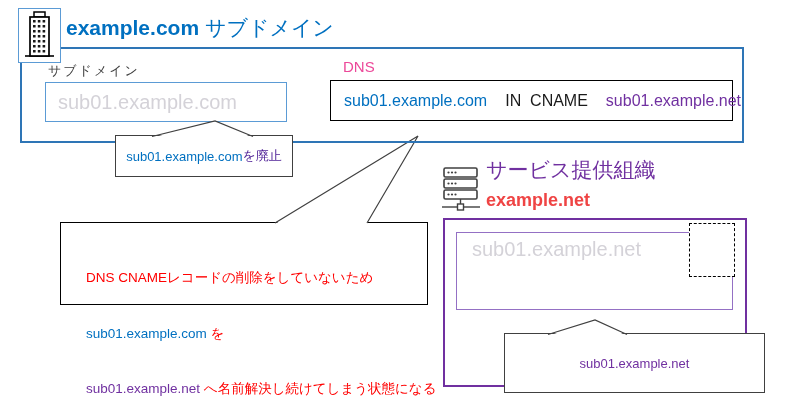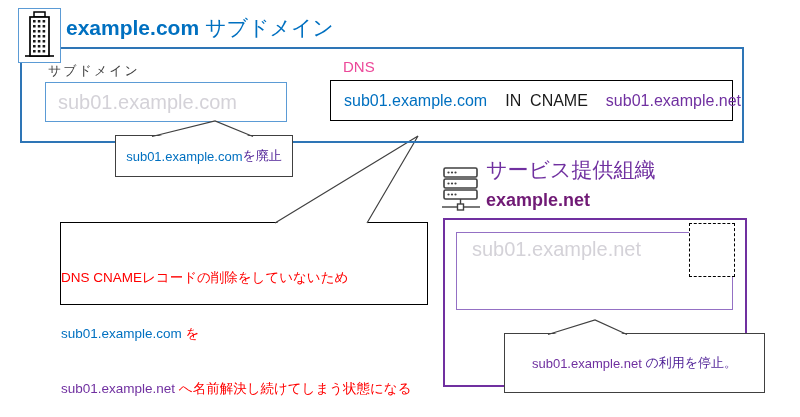--- a/index.html
+++ b/index.html
@@ -23,32 +23,32 @@
   #dns-box{left:330px;top:80px;width:403px;height:41px;border:1.6px solid #000;background:#fff;
     display:flex;align-items:center;padding-left:13px;font-size:16px;z-index:10;}
   .dns-name{color:#0070C0;}
   .dns-mid{color:#1a1a1a;white-space:pre;margin:0 18px;}
   .dns-target{color:#7030A0;}
 
   
   #callout-retire{left:115px;top:135px;width:178px;height:42px;border:1.2px solid #404040;background:#fff;
     display:flex;align-items:center;justify-content:center;font-size:13px;z-index:10;white-space:pre;}
   #red-callout{left:60px;top:222px;width:368px;height:83px;border:1.5px solid #000;background:#fff;
-    padding:9px 4px 0 0;font-size:13.5px;line-height:18.5px;z-index:10;white-space:pre;}
+    padding:9px 4px 0 25px;font-size:13.5px;line-height:18.5px;z-index:10;white-space:pre;}
   #callout-stop{left:504px;top:333px;width:261px;height:60px;border:1.2px solid #404040;background:#fff;
     display:flex;align-items:center;justify-content:center;font-size:13px;z-index:10;white-space:pre;}
   .t-blue{color:#0070C0;}
   .t-purple{color:#7030A0;}
   .t-red{color:#FF0000;}
   .t-dark{color:#4c1d95;}
 
   
   #server-icon-wrap{left:441px;top:167px;width:40px;height:47px;z-index:10;}
   #net-title{left:486px;top:156px;font-size:21px;color:#7030A0;z-index:10;}
-  #net-domain{left:486px;top:190px;font-size:18px;font-weight:bold;color:#701a75;z-index:10;}
+  #net-domain{left:486px;top:190px;font-size:18px;font-weight:bold;color:#ef4444;z-index:10;}
   #purple-rect{left:443px;top:218px;width:304px;height:169px;border:2px solid #7030A0;z-index:1;}
   #inner-box{left:456px;top:232px;width:277px;height:78px;border:1.5px solid #9470C4;background:#fff;
     padding:5px 0 0 15px;font-size:20px;color:#D4D2D8;z-index:10;}
   #dashed-box{left:689px;top:223px;width:46px;height:54px;border:1.5px dashed #000;background:#fff;z-index:12;}
 
   
   #overlay{left:0;top:0;width:800px;height:417px;z-index:50;pointer-events:none;}
 </style>
 </head>
 <body>
@@ -123,21 +123,21 @@
 <div class="abs" id="net-title">サービス提供組織</div>
 <div class="abs" id="net-domain">example.net</div>
 
 <div class="abs" id="purple-rect"></div>
 <div class="abs" id="inner-box">
   <span>sub01.example.net</span>
 </div>
 <div class="abs" id="dashed-box"></div>
 
 <div class="abs" id="callout-stop">
-  <span class="t-purple">sub01.example.net</span><span class="t-dark"> の利用を停止。</span>
+  <span class="t-purple">sub01.example.net</span>
 </div>
 
 <svg class="abs" id="overlay" width="800" height="417" viewBox="0 0 800 417">
 
   <polygon points="152,137.8 215,121 253,137.8" fill="#fff"></polygon>
   <polyline points="152,136.5 215,121 253,136.5" fill="none" stroke="#404040" stroke-width="1.2"></polyline>
 
   <polygon points="275,224 418,136 367,224" fill="#fff"></polygon>
   <polyline points="275,223 418,136 367,223" fill="none" stroke="#404040" stroke-width="1.2"></polyline>
   <line x1="402" y1="142" x2="419" y2="142" stroke="#2E75B6" stroke-width="2"></line>

